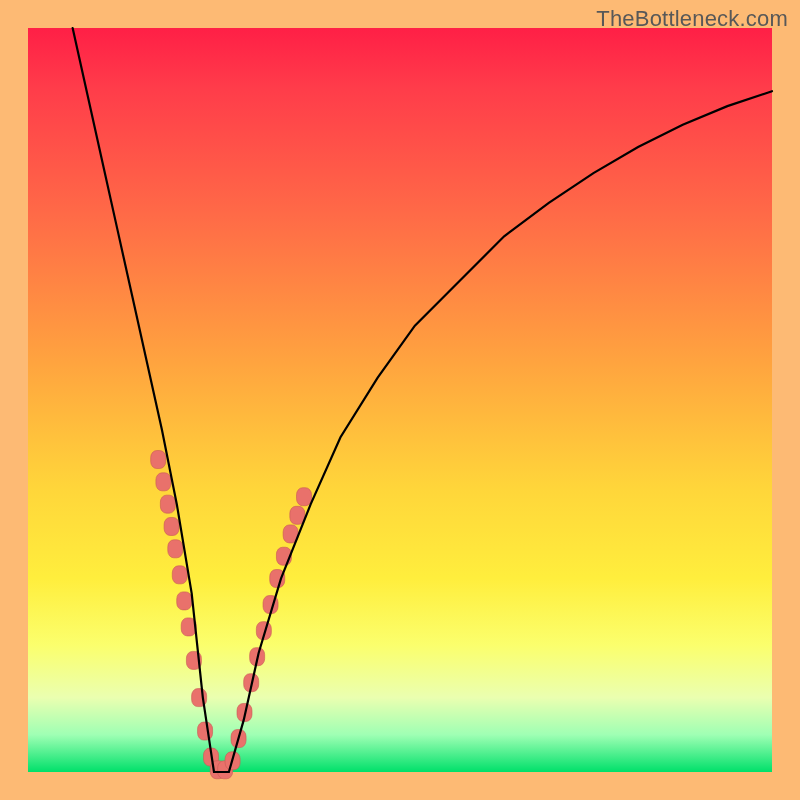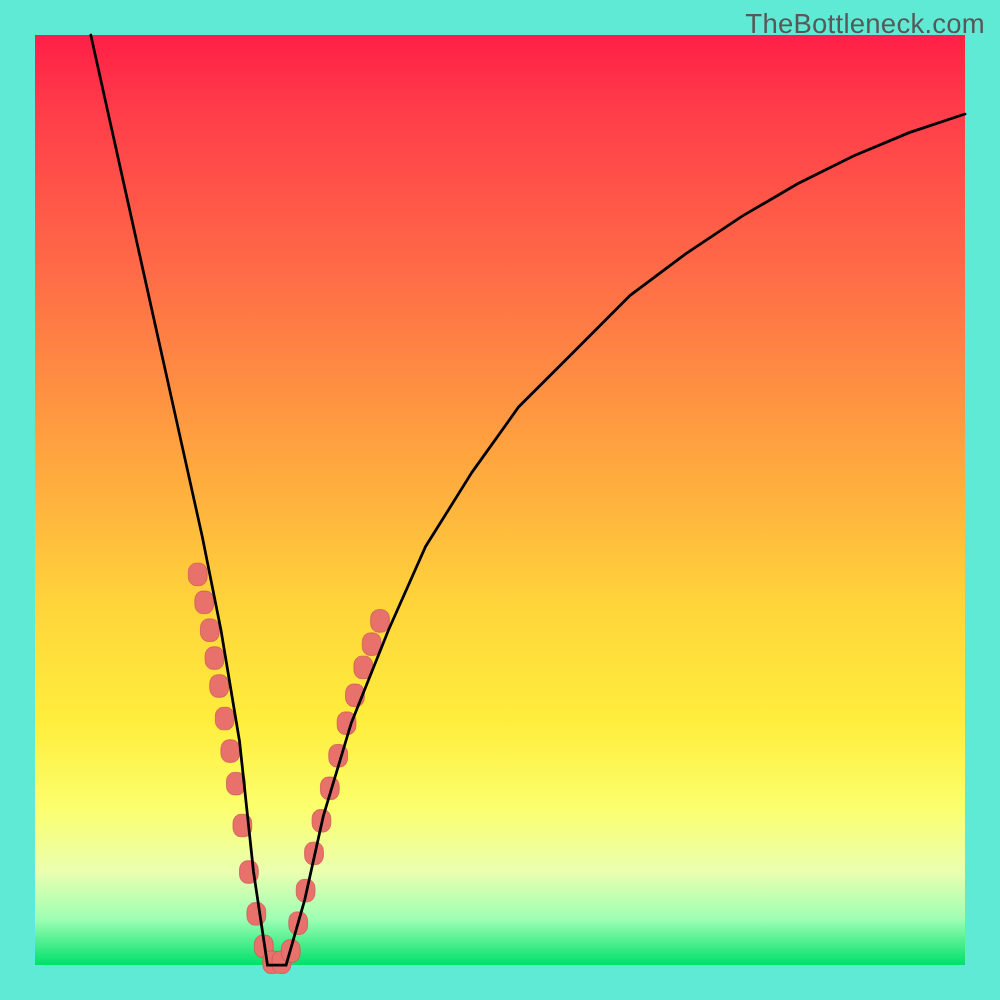--- a/index.html
+++ b/index.html
@@ -10,21 +10,21 @@
     overflow: hidden;
     background: #000;
     font-family: Arial, Helvetica, sans-serif;
   }
   .frame {
     position: absolute;
     left: 0;
     top: 0;
     width: 800px;
     height: 800px;
-    background: #5eead4;
+    background: #fdba74;
   }
   .plot-area {
     position: absolute;
     left: 28px;
     top: 28px;
     width: 744px;
     height: 744px;
     
     background: linear-gradient(
       to bottom,

